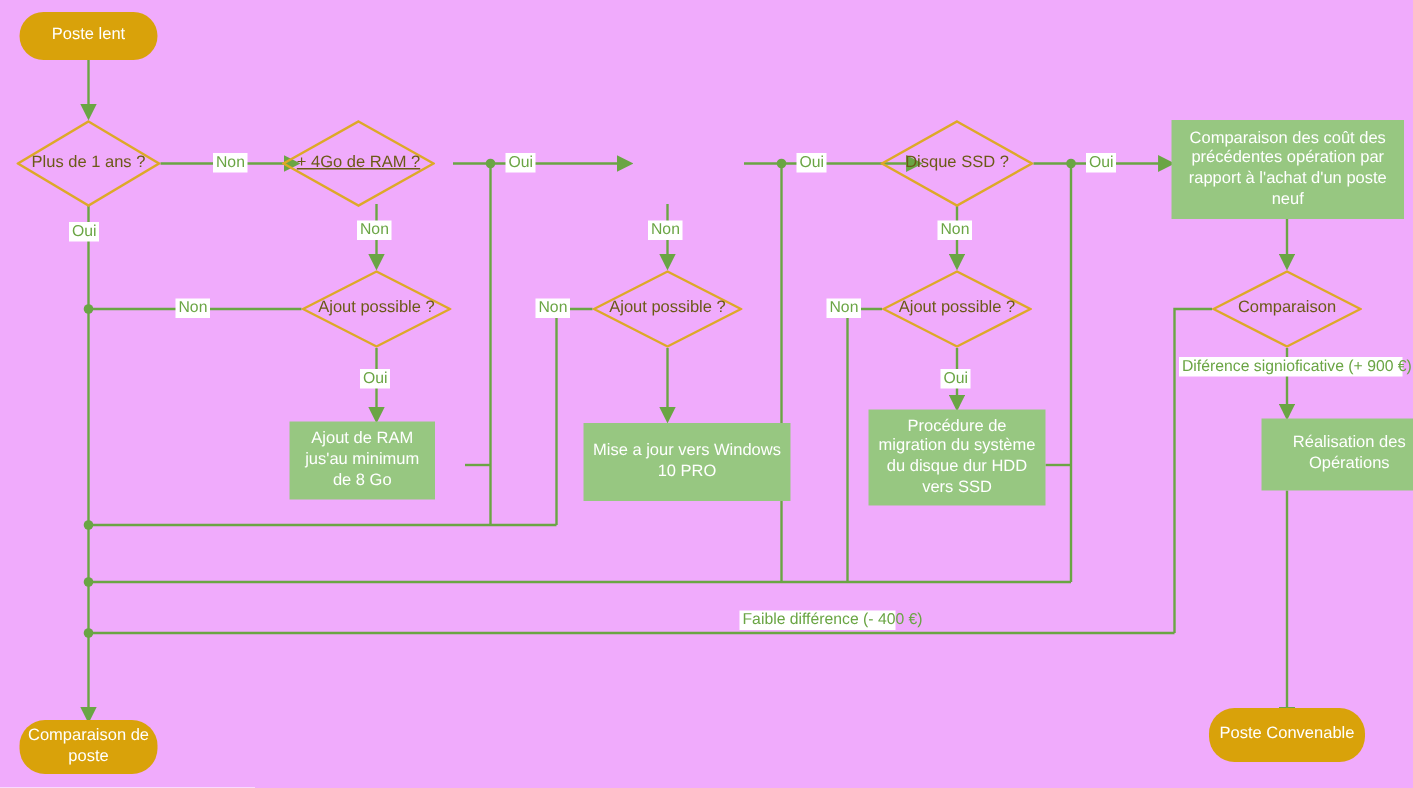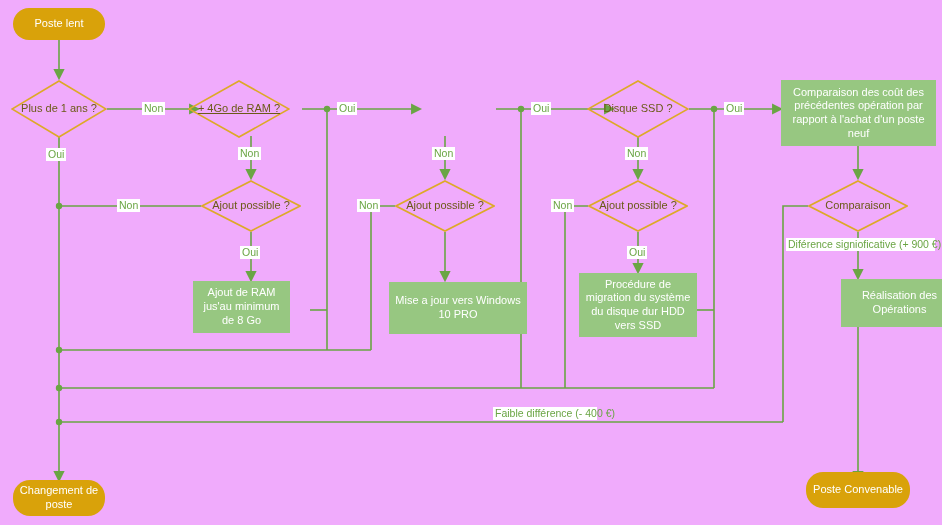--- a/index.html
+++ b/index.html
@@ -220,21 +220,21 @@
 
   <div class="node process" style="left:579px; top:273px; width:118px; height:64px;">
     <span>Procédure de migration du système du disque dur HDD vers SSD</span>
   </div>
 
   <div class="node process" style="left:841px; top:279px; width:117px; height:48px;">
     <span>Réalisation des Opérations</span>
   </div>
 
   <div class="node terminal" style="left:13px; top:480px; width:92px; height:36px;">
-    <span>Changement de poste</span>
+    <span>Comparaison de poste</span>
   </div>
 
   <div class="node terminal" style="left:806px; top:472px; width:104px; height:36px;text-align:right;">
     <span>Poste Convenable</span>
   </div>
 
   <div class="edge-label" style="left:142px; top:102px;">Non</div>
 
   <div class="edge-label" style="left:46px; top:148px;">Oui</div>
 

